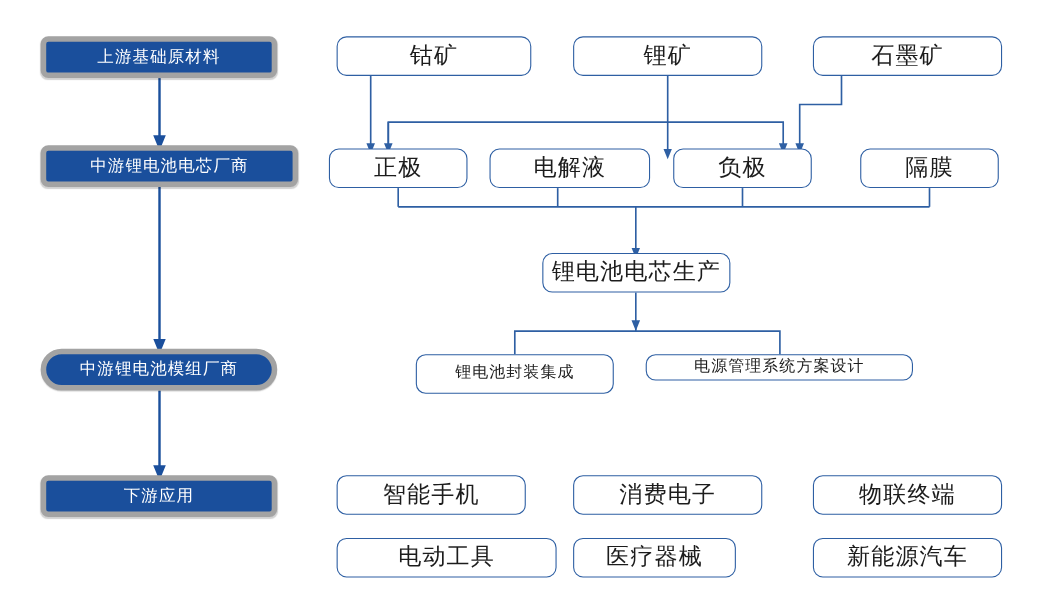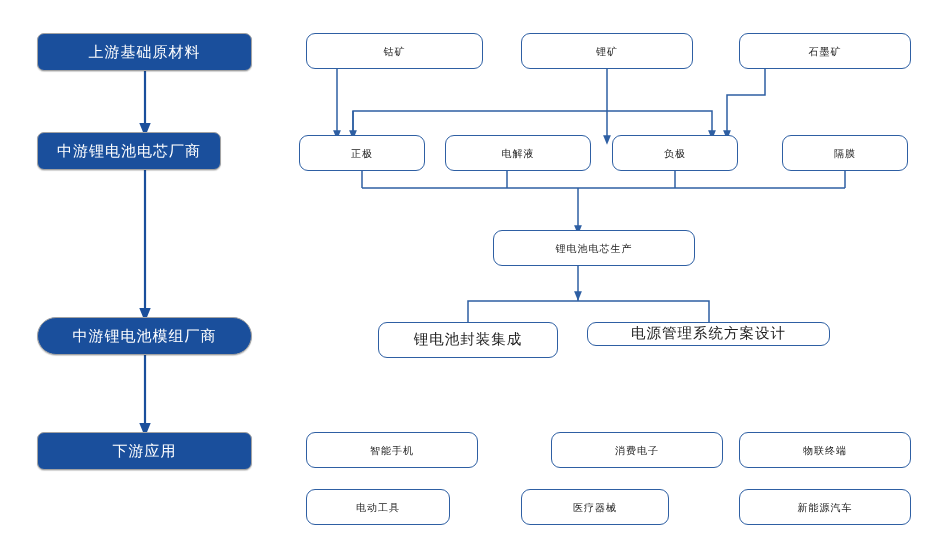--- a/index.html
+++ b/index.html
@@ -18,33 +18,33 @@
     box-sizing:border-box;
     display:flex;align-items:center;justify-content:center;
     text-align:center;
     line-height:1.1;
     white-space:nowrap;
   }
   
   .stage{
     background:#1a4f9c;
     color:#ffffff;
-    border:1px solid #a3a3a3;
+    border:5px solid #a3a3a3;
     border-radius:7px;
     font-size:15px;
     letter-spacing:1px;
     box-shadow:0 1px 1px rgba(0,0,0,.18);
   }
   
   .card{
     background:#ffffff;
     color:#1c1c1c;
     border:1.6px solid #2e5fa3;
     border-radius:9px;
-    font-size:10px;
+    font-size:21px;
     letter-spacing:1px;
   }
   .card.small{font-size:14.5px;}
 </style>
 </head>
 <body>
 
 <div id="canvas">
 
   <svg class="wires" viewBox="0 0 949 547" xmlns="http://www.w3.org/2000/svg">
@@ -79,21 +79,21 @@
 
       <path d="M578,266 L578,296" marker-end="url(#ar)"></path>
       <path d="M468,322 L468,301 L709,301 L709,322"></path>
       <path d="M578,301 L578,296"></path>
     </g>
   </svg>
 
   <div class="node stage" style="left:37px;top:33px;width:215px;height:38px;">
     <span>上游基础原材料</span>
   </div>
-  <div class="node stage" style="left:37px;top:132px;width:184px;height:38px;">
+  <div class="node stage" style="left:37px;top:132px;width:234px;height:38px;">
     <span>中游锂电池电芯厂商</span>
   </div>
   <div class="node stage" style="left:37px;top:317px;width:215px;height:38px;border-radius:19px;">
     <span>中游锂电池模组厂商</span>
   </div>
   <div class="node stage" style="left:37px;top:432px;width:215px;height:38px;">
     <span>下游应用</span>
   </div>
 
   <div class="node card" style="left:306px;top:33px;width:177px;height:36px;">
@@ -112,41 +112,41 @@
   <div class="node card" style="left:445px;top:135px;width:146px;height:36px;">
     <span>电解液</span>
   </div>
   <div class="node card" style="left:612px;top:135px;width:126px;height:36px;">
     <span>负极</span>
   </div>
   <div class="node card" style="left:782px;top:135px;width:126px;height:36px;">
     <span>隔膜</span>
   </div>
 
-  <div class="node card" style="left:493px;top:230px;width:202px;height:36px;">
+  <div class="node card" style="left:493px;top:230px;width:171px;height:36px;">
     <span>锂电池电芯生产</span>
   </div>
 
   <div class="node card small" style="left:378px;top:322px;width:180px;height:36px;">
     <span>锂电池封装集成</span>
   </div>
   <div class="node card small" style="left:587px;top:322px;width:243px;height:24px;">
     <span>电源管理系统方案设计</span>
   </div>
 
   <div class="node card" style="left:306px;top:432px;width:172px;height:36px;">
     <span>智能手机</span>
   </div>
-  <div class="node card" style="left:521px;top:432px;width:172px;height:36px;margin-left:30px;">
+  <div class="node card" style="left:521px;top:432px;width:172px;height:36px;">
     <span>消费电子</span>
   </div>
   <div class="node card" style="left:739px;top:432px;width:172px;height:36px;">
     <span>物联终端</span>
   </div>
-  <div class="node card" style="left:306px;top:489px;width:144px;height:36px;">
+  <div class="node card" style="left:306px;top:489px;width:200px;height:36px;">
     <span>电动工具</span>
   </div>
   <div class="node card" style="left:521px;top:489px;width:148px;height:36px;">
     <span>医疗器械</span>
   </div>
   <div class="node card" style="left:739px;top:489px;width:172px;height:36px;">
     <span>新能源汽车</span>
   </div>
 
 </div>

